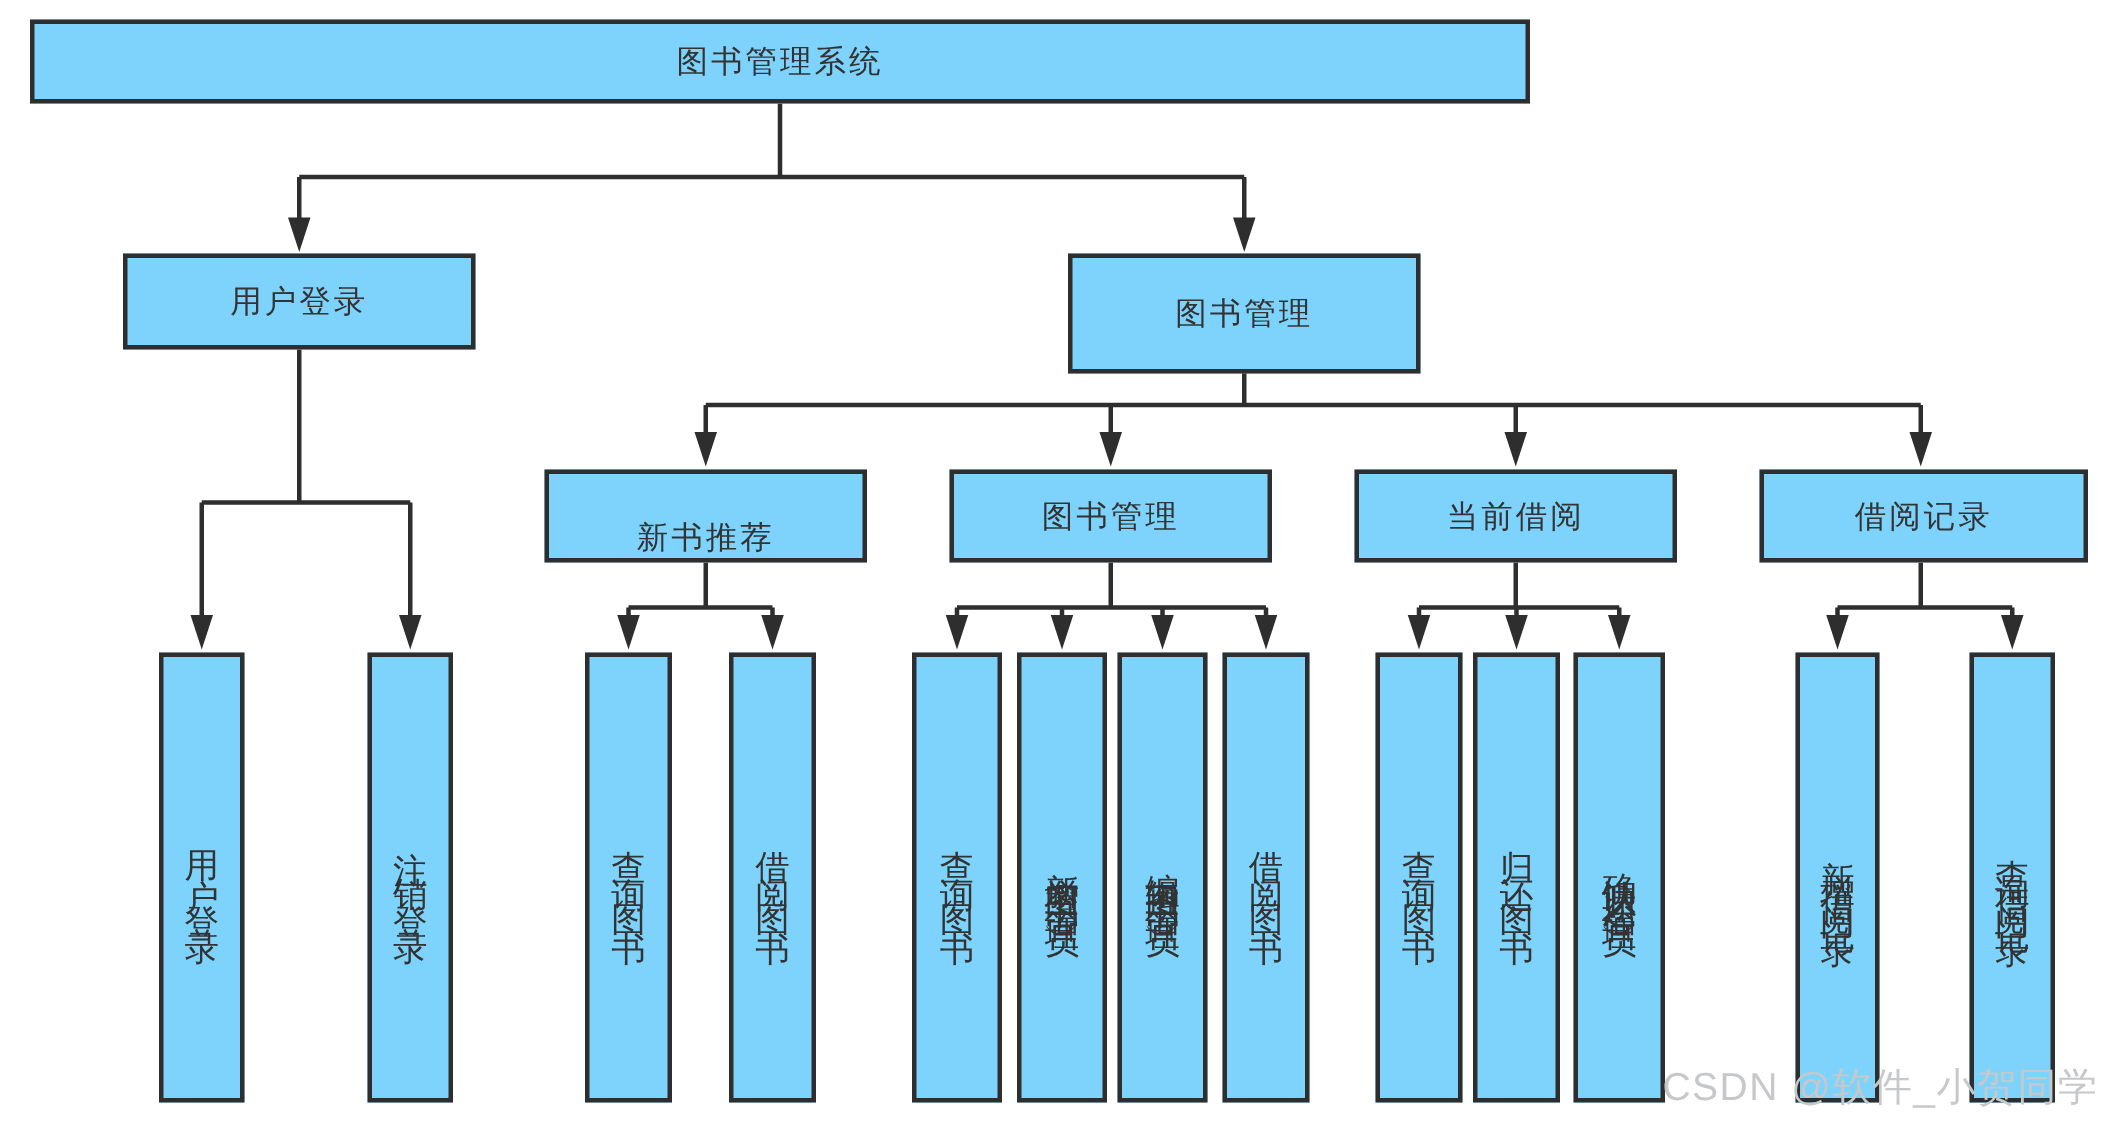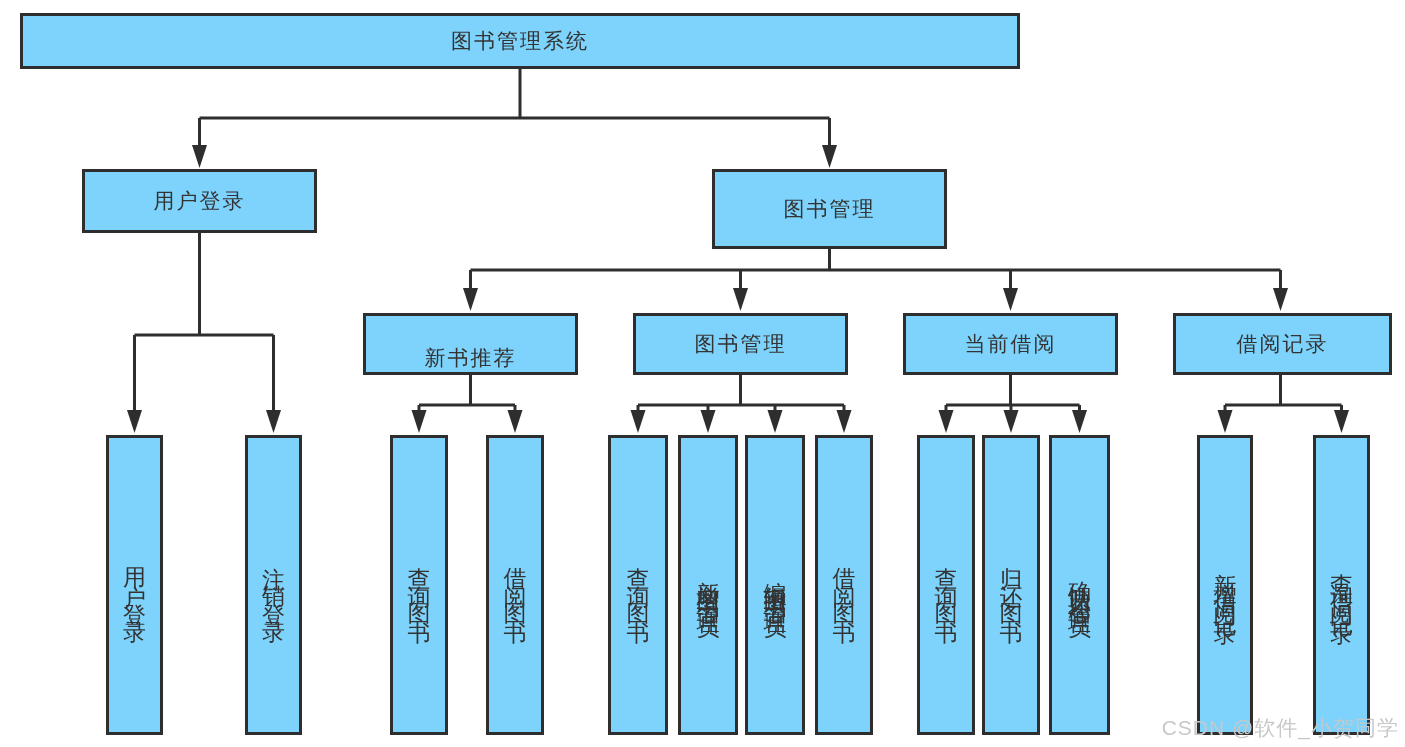--- a/index.html
+++ b/index.html
@@ -73,21 +73,21 @@
   .v-borrow-2      { left: 815px;  width: 58px; }
   .v-query-3       { left: 917px;  width: 58px; }
   .v-return        { left: 982px;  width: 58px; }
   .v-confirm       { left: 1049px; width: 61px; }
   .v-add-record    { left: 1197px; width: 56px; }
   .v-query-record  { left: 1313px; width: 57px; }
   .watermark {
     position: absolute;
     right: 6px;
     bottom: 5px;
-    font-size: 21px;
+    font-size: 26px;
     color: #c6c8ca;
     letter-spacing: 1px;
     z-index: 3;
     white-space: nowrap;
   }
   path.cline {
     fill: none;
     stroke: #2e2e2e;
     stroke-width: 3;
   }

